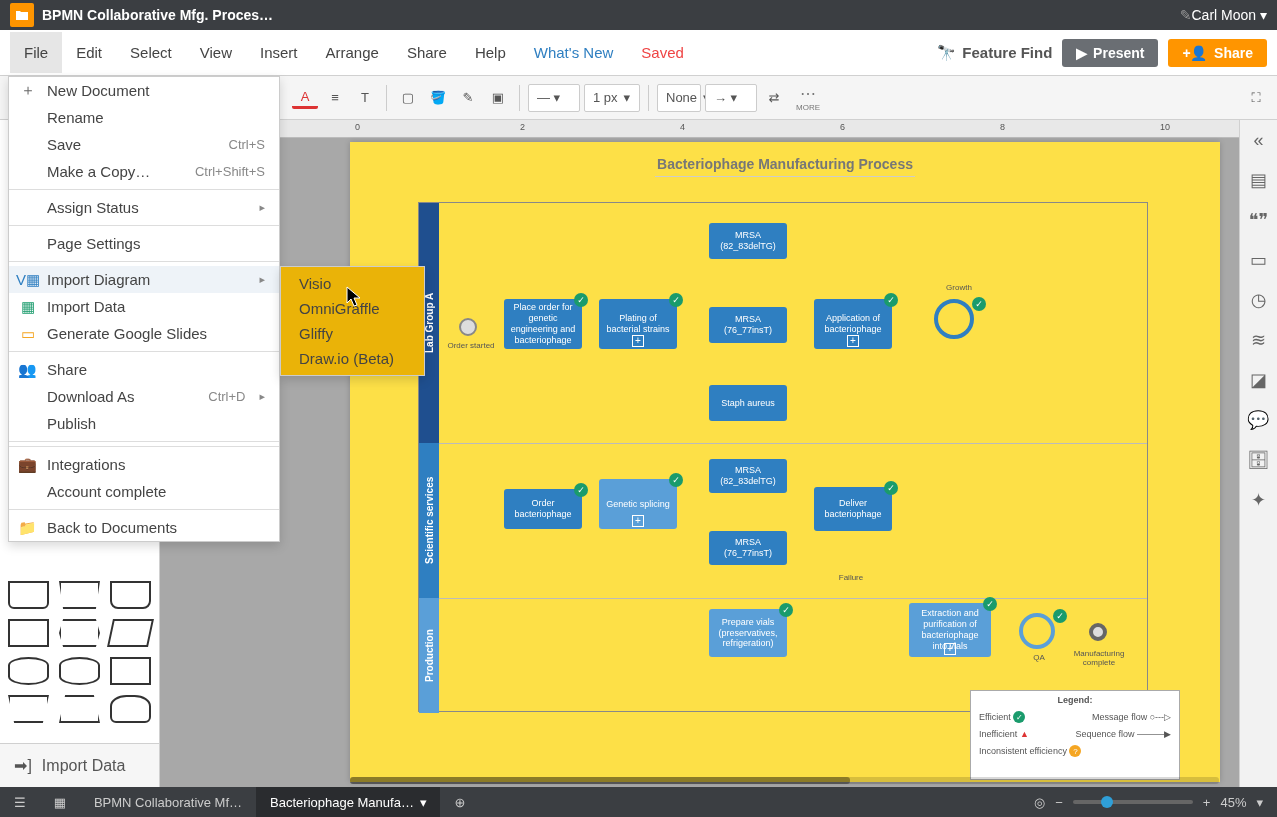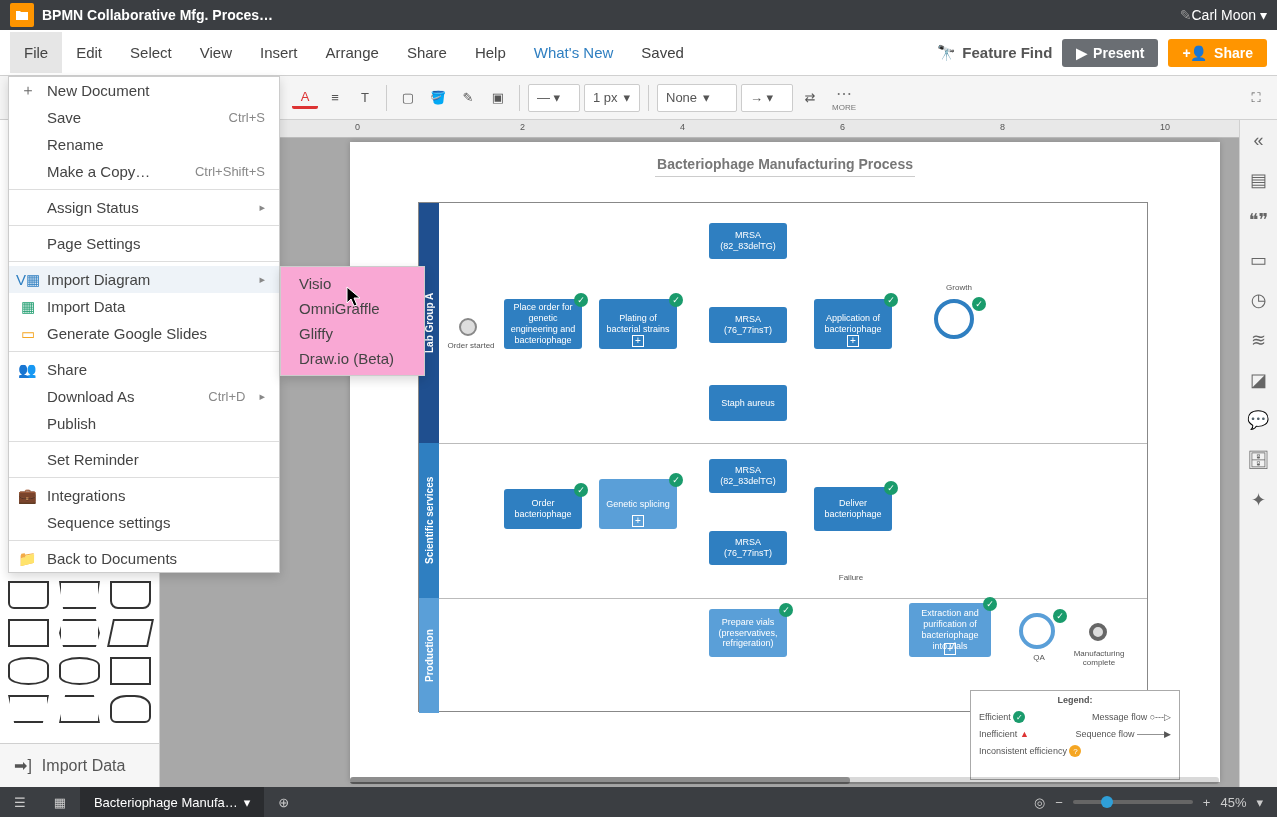--- a/index.html
+++ b/index.html
@@ -35,21 +35,21 @@
 
 .shape-panel { position:absolute; left:0; top:120px; bottom:30px; width:160px; background:#fff; border-right:1px solid #d0d0d0; padding:6px; }
 .shape-grid { display:grid; grid-template-columns:repeat(3, 1fr); gap:10px; padding:8px; position:absolute; bottom:56px; left:0; right:0; }
 .shape-grid .s { height:28px; border:2px solid #333; background:#fff; }
 .import-data-btn { position:absolute; bottom:0; left:0; right:0; height:44px; border-top:1px solid #d0d0d0; display:flex; align-items:center; padding:0 14px; gap:10px; color:#555; font-size:16px; background:#f6f6f6; }
 
 
 .canvas-outer { position:absolute; left:160px; top:120px; right:38px; bottom:30px; background:#a8a8a8; overflow:hidden; }
 .ruler-h { position:absolute; top:0; left:0; right:0; height:18px; background:#e8e8e8; border-bottom:1px solid #bbb; font-size:9px; color:#555; }
 .ruler-h span { position:absolute; top:2px; }
-.page { position:absolute; left:190px; top:22px; width:870px; height:640px; background:#ffffff; box-shadow:0 0 6px rgba(0,0,0,0.2); }
+.page { position:absolute; left:190px; top:22px; width:870px; height:640px; background:#fde047; box-shadow:0 0 6px rgba(0,0,0,0.2); }
 .page-title { text-align:center; padding:14px 0 4px; font-weight:600; color:#777; font-size:14px; border-bottom:1px solid #ccc; width:260px; margin:0 auto; }
 
 
 .pool { position:absolute; left:68px; top:60px; width:730px; height:510px; border:1px solid #888; }
 .lane-header { position:absolute; left:0; width:20px; background:#1f5fa6; color:#fff; font-size:10px; writing-mode:vertical-rl; transform:rotate(180deg); display:flex; align-items:center; justify-content:center; font-weight:600; }
 .lh1 { top:0; height:240px; background:#1f4f8f; }
 .lh2 { top:240px; height:155px; background:#2f7fc1; }
 .lh3 { top:395px; height:115px; background:#5a9fd8; }
 .lane-sep { position:absolute; left:20px; right:0; height:1px; background:#bbb; }
 
@@ -79,21 +79,21 @@
 
 
 .dropdown { position:absolute; left:8px; top:76px; width:272px; background:#fff; border:1px solid #ccc; box-shadow:0 4px 10px rgba(0,0,0,0.15); z-index:100; font-size:15px; color:#444; }
 .dd-item { display:flex; align-items:center; padding:5px 14px 5px 38px; gap:10px; position:relative; min-height:26px; cursor:pointer; }
 .dd-item .icon-slot { position:absolute; left:10px; width:18px; display:flex; justify-content:center; color:#666; }
 .dd-sep { height:1px; background:#ddd; margin:4px 0; }
 .dd-shortcut { margin-left:auto; color:#888; font-size:13px; }
 .dd-arrow { margin-left:auto; color:#888; font-size:11px; }
 
 
-.submenu { position:absolute; left:280px; top:266px; width:145px; background:#f9a8d4; border:1px solid #ccc; box-shadow:0 4px 10px rgba(0,0,0,0.15); padding:4px 0; z-index:101; font-size:15px; color:#444; }
+.submenu { position:absolute; left:280px; top:266px; width:145px; background:#eab308; border:1px solid #ccc; box-shadow:0 4px 10px rgba(0,0,0,0.15); padding:4px 0; z-index:101; font-size:15px; color:#444; }
 .submenu .sm-item { padding:4px 18px; cursor:pointer; }
 
 
 .cursor { position:absolute; left:345px; top:285px; z-index:200; font-size:20px; color:#000; pointer-events:none; }
 
 
 .hscroll { position:absolute; left:190px; right:20px; bottom:3px; height:7px; background:rgba(0,0,0,0.15); border-radius:3px; }
 .hscroll .th { position:absolute; left:0; width:500px; height:7px; background:rgba(0,0,0,0.35); border-radius:3px; }
 </style>
 </head>
@@ -113,21 +113,21 @@
 <div class="menubar">
   <div class="mi active">File</div>
   <div class="mi">Edit</div>
   <div class="mi">Select</div>
   <div class="mi">View</div>
   <div class="mi">Insert</div>
   <div class="mi">Arrange</div>
   <div class="mi">Share</div>
   <div class="mi">Help</div>
   <div class="mi whatsnew">What's New</div>
-  <div class="mi" style="color:#404040">Saved</div>
+  <div class="mi" style="color:#ef4444">Saved</div>
   <div class="right">
     <div class="feature-find">
         <span>🔭</span>
         <span>Feature Find</span>
       </div>
     <div class="btn present">
         <span>▶</span>
         <span>Present</span>
       </div>
     <div class="btn share">
@@ -160,21 +160,21 @@
   <div class="ticon">T</div>
   <div class="tsep"></div>
   <div class="ticon">▢</div>
   <div class="ticon">🪣</div>
   <div class="ticon">✎</div>
   <div class="ticon">▣</div>
   <div class="tsep"></div>
   <div class="tsel" style="width:52px">— ▾</div>
   <div class="tsel" style="width:56px"><span>1 px</span> ▾</div>
   <div class="tsep"></div>
-  <div class="tsel" style="width:80px"><span>None</span> ▾</div>
+  <div class="tsel" style="width:44px"><span>None</span> ▾</div>
   <div class="tsel" style="width:52px">→ ▾</div>
   <div class="ticon">⇄</div>
   <div class="ticon more">
       <span style="font-size:16px">⋯</span>
       <span>MORE</span>
     </div>
   <div class="ticon expand">⛶</div>
 </div>
 
 <div class="shape-panel">
@@ -321,25 +321,25 @@
   <div>🗄</div>
   <div>✦</div>
 </div>
 
 <div class="dropdown">
   <div class="dd-item">
       <span class="icon-slot">＋</span>
       <span>New Document</span>
     </div>
   <div class="dd-item">
+      <span>Rename</span>
+    </div>
+  <div class="dd-item">
       <span>Save</span>
       <span class="dd-shortcut">Ctrl+S</span>
-    </div>
-  <div class="dd-item">
-      <span>Rename</span>
     </div>
   <div class="dd-item">
       <span>Make a Copy…</span>
       <span class="dd-shortcut">Ctrl+Shift+S</span>
     </div>
   <div class="dd-sep"></div>
   <div class="dd-item">
       <span>Assign Status</span>
       <span class="dd-arrow">▸</span>
     </div>
@@ -368,30 +368,27 @@
     </div>
   <div class="dd-item">
       <span>Download As</span>
       <span class="dd-shortcut">Ctrl+D</span>
       <span class="dd-arrow" style="margin-left:4px">▸</span>
     </div>
   <div class="dd-item">
       <span>Publish</span>
     </div>
   <div class="dd-sep"></div>
-  <div class="dd-item">
-      <span>Set Reminder</span>
-    </div>
   <div class="dd-sep"></div>
   <div class="dd-item">
       <span class="icon-slot">💼</span>
       <span>Integrations</span>
     </div>
   <div class="dd-item">
-      <span>Sequence settings</span>
+      <span>Account complete</span>
     </div>
   <div class="dd-sep"></div>
   <div class="dd-item">
       <span class="icon-slot" style="color:#ff9500">📁</span>
       <span>Back to Documents</span>
     </div>
 </div>
 
 <div class="submenu">
   <div class="sm-item">Visio</div>
@@ -402,20 +399,23 @@
 
 <div class="cursor">
   <svg width="20" height="24" viewBox="0 0 20 24">
       <path d="M2 2 L2 18 L6 14 L9 21 L12 20 L9 13 L15 13 Z" fill="#000" stroke="#fff" stroke-width="1"></path>
     </svg>
 </div>
 
 <div class="bottombar">
   <div class="tab">☰</div>
   <div class="tab">▦</div>
+  <div class="tab">
+      <span>BPMN Collaborative Mf…</span>
+    </div>
   <div class="tab active">
       <span>Bacteriophage Manufa…</span> 
       <span>▾</span>
     </div>
   <div class="tab">⊕</div>
   <div class="zoom-area">
     <span>◎</span>
     <span>−</span>
     <div class="zoom-track">
         <div class="zoom-thumb"></div>

